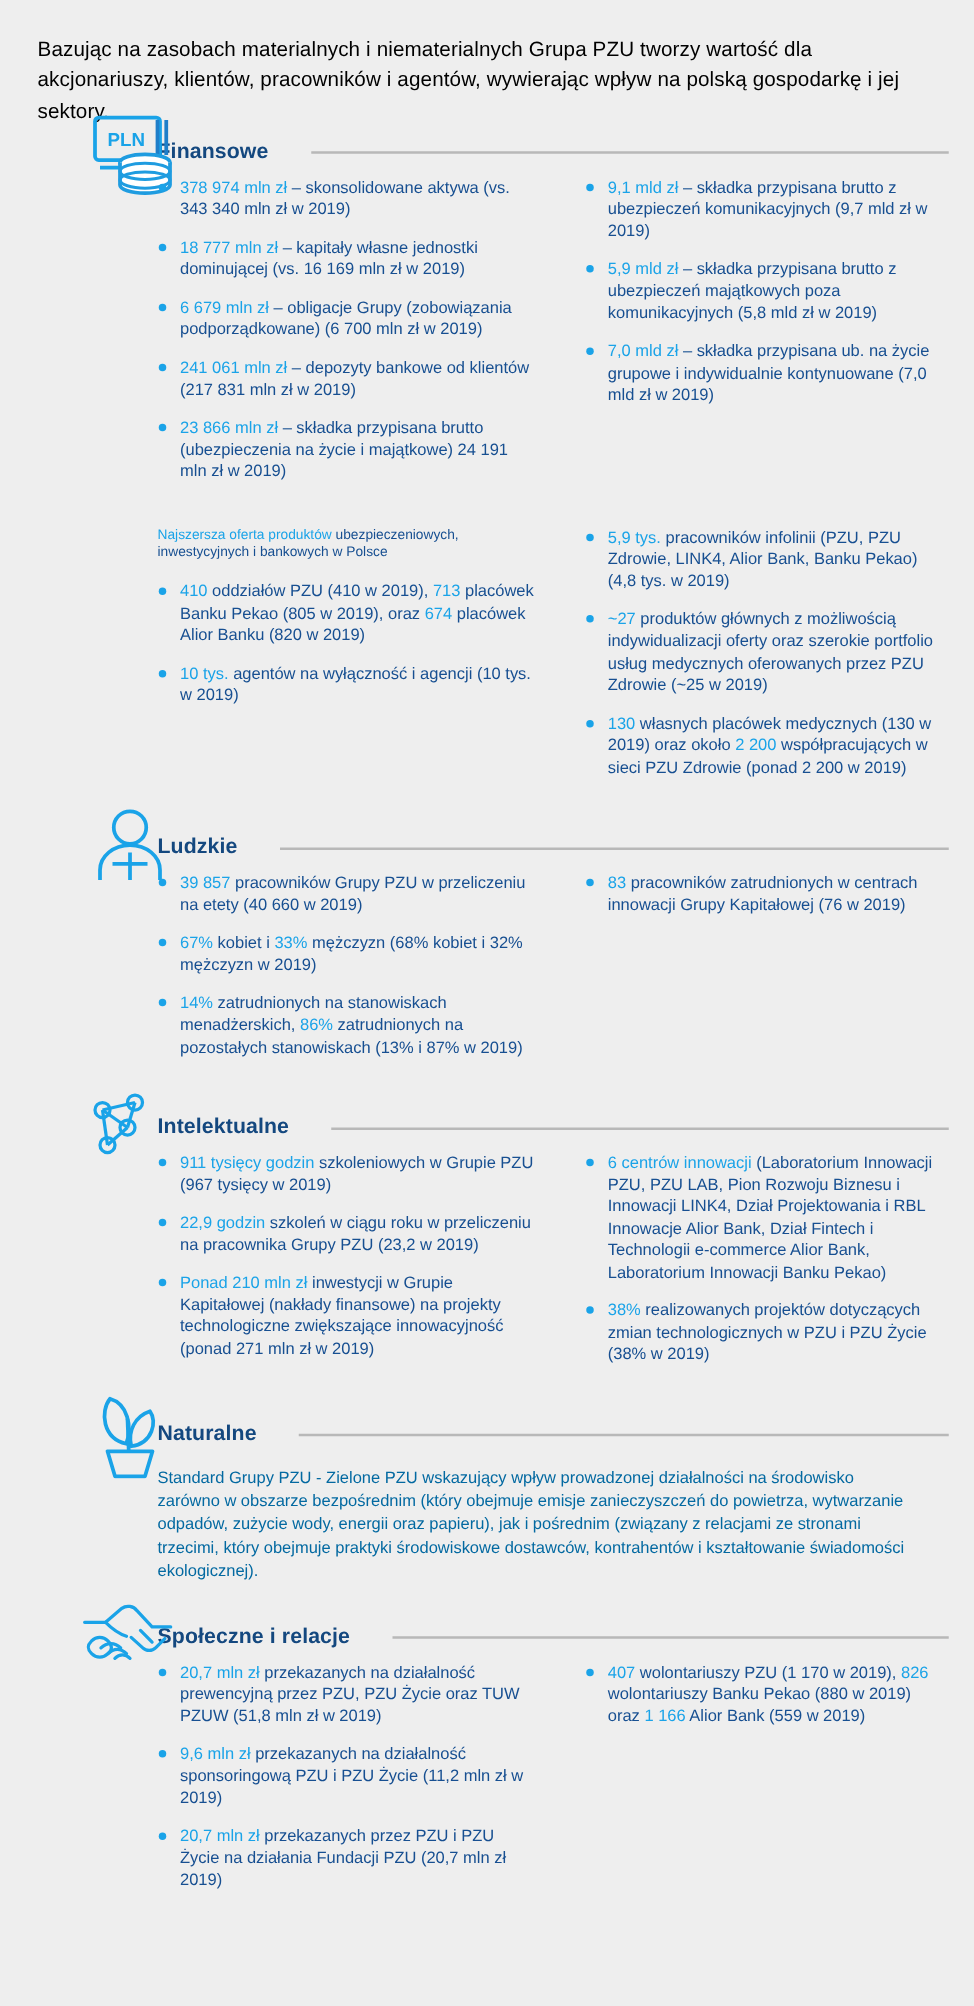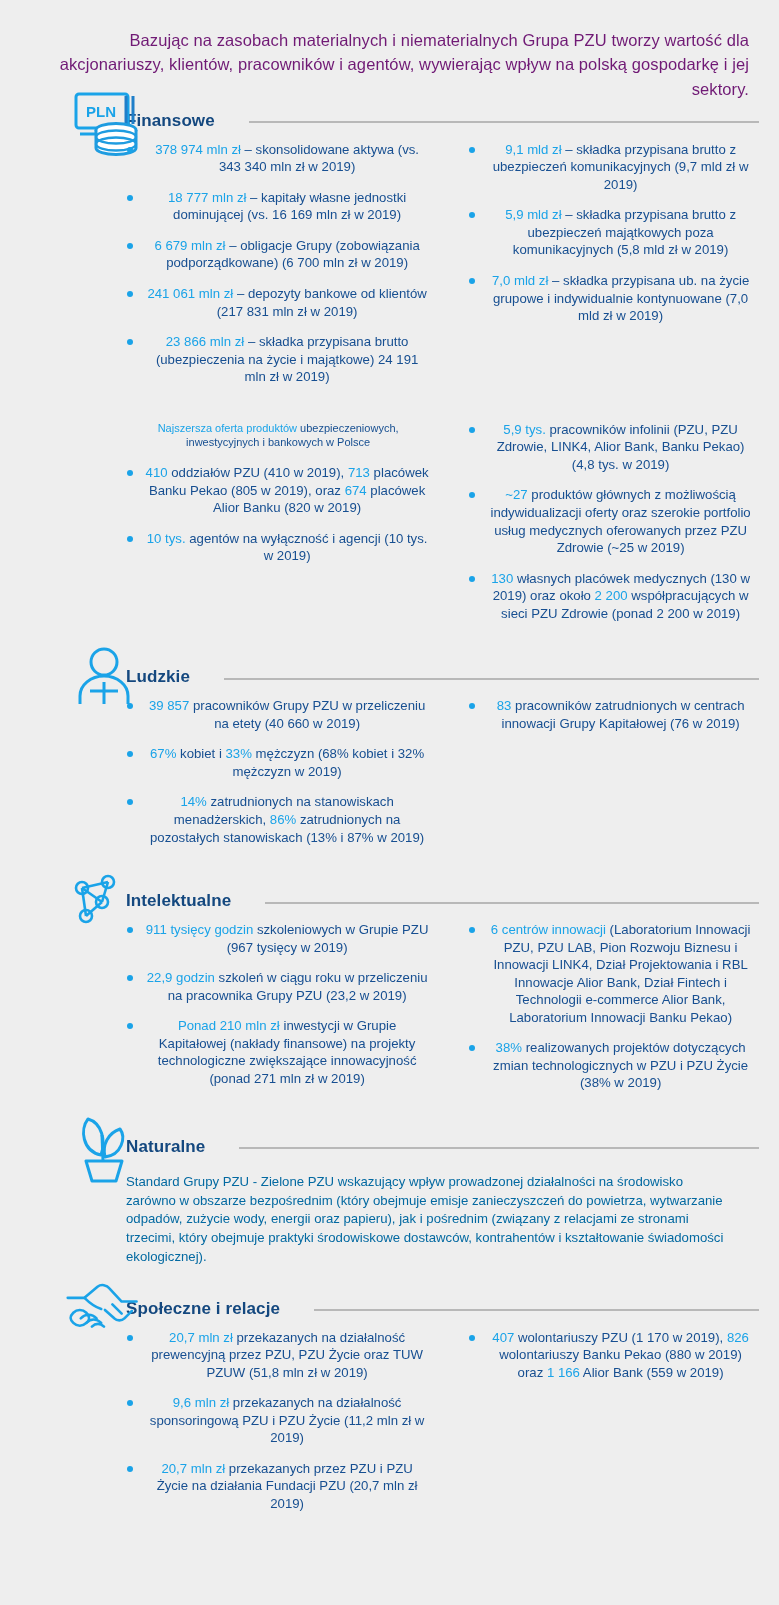--- a/index.html
+++ b/index.html
@@ -18,24 +18,23 @@
     box-sizing:border-box;
     padding:0 0 40px 0;
     overflow:hidden;
   }
 
   
   .intro{
     margin:28px 30px 0 30px;
     font-size:16.5px;
     line-height:1.47;
-    color:#701a75;
+    color:#000000;
     font-weight:400;
     letter-spacing:.1px;
-    text-align:right;
   }
 
   
   .section{
     position:relative;
     margin:0 0 0 0;
     padding:0 20px 0 30px;
   }
   .sec-head{
     display:flex;
@@ -73,21 +72,20 @@
   .cols{
     display:flex;
     padding-left:96px;
     padding-right:4px;
     gap:20px;
     box-sizing:border-box;
   }
   .col{
     width:50%;
     box-sizing:border-box;
-    text-align:center;
   }
   .col.right{padding-left:18px;}
 
   ul.bullets{
     list-style:none;
     margin:0;
     padding:0;
   }
   ul.bullets li{
     position:relative;

